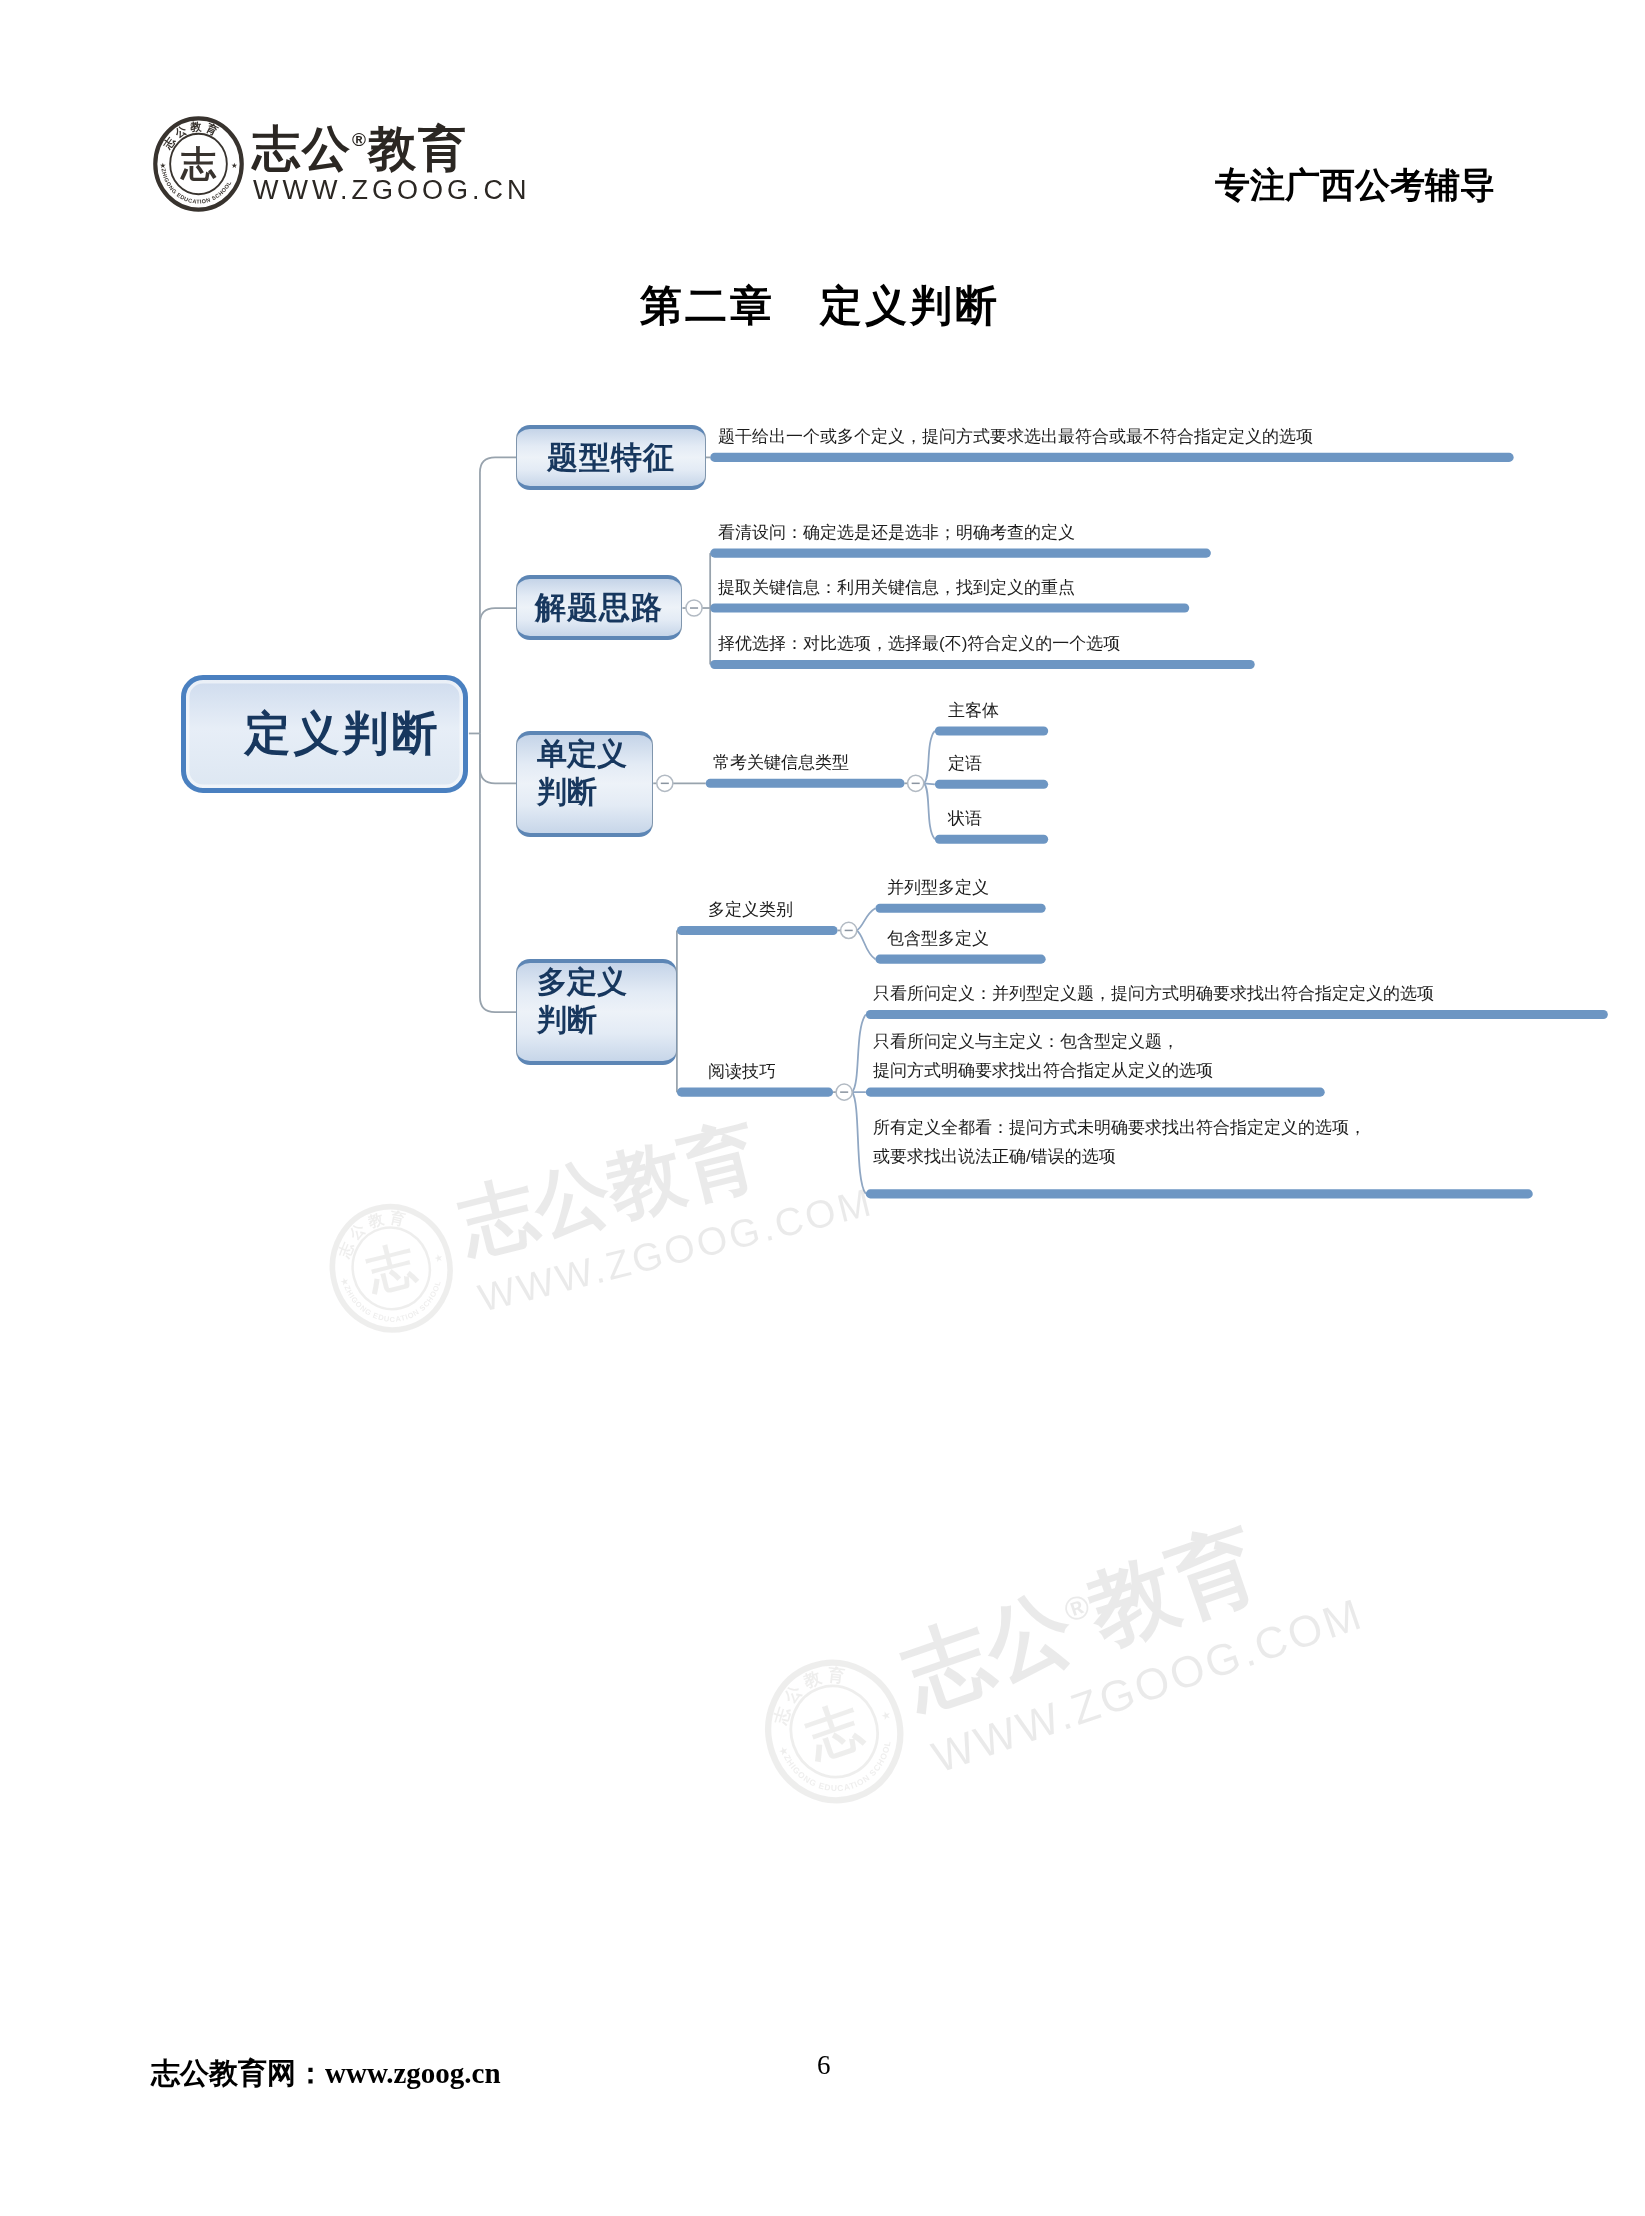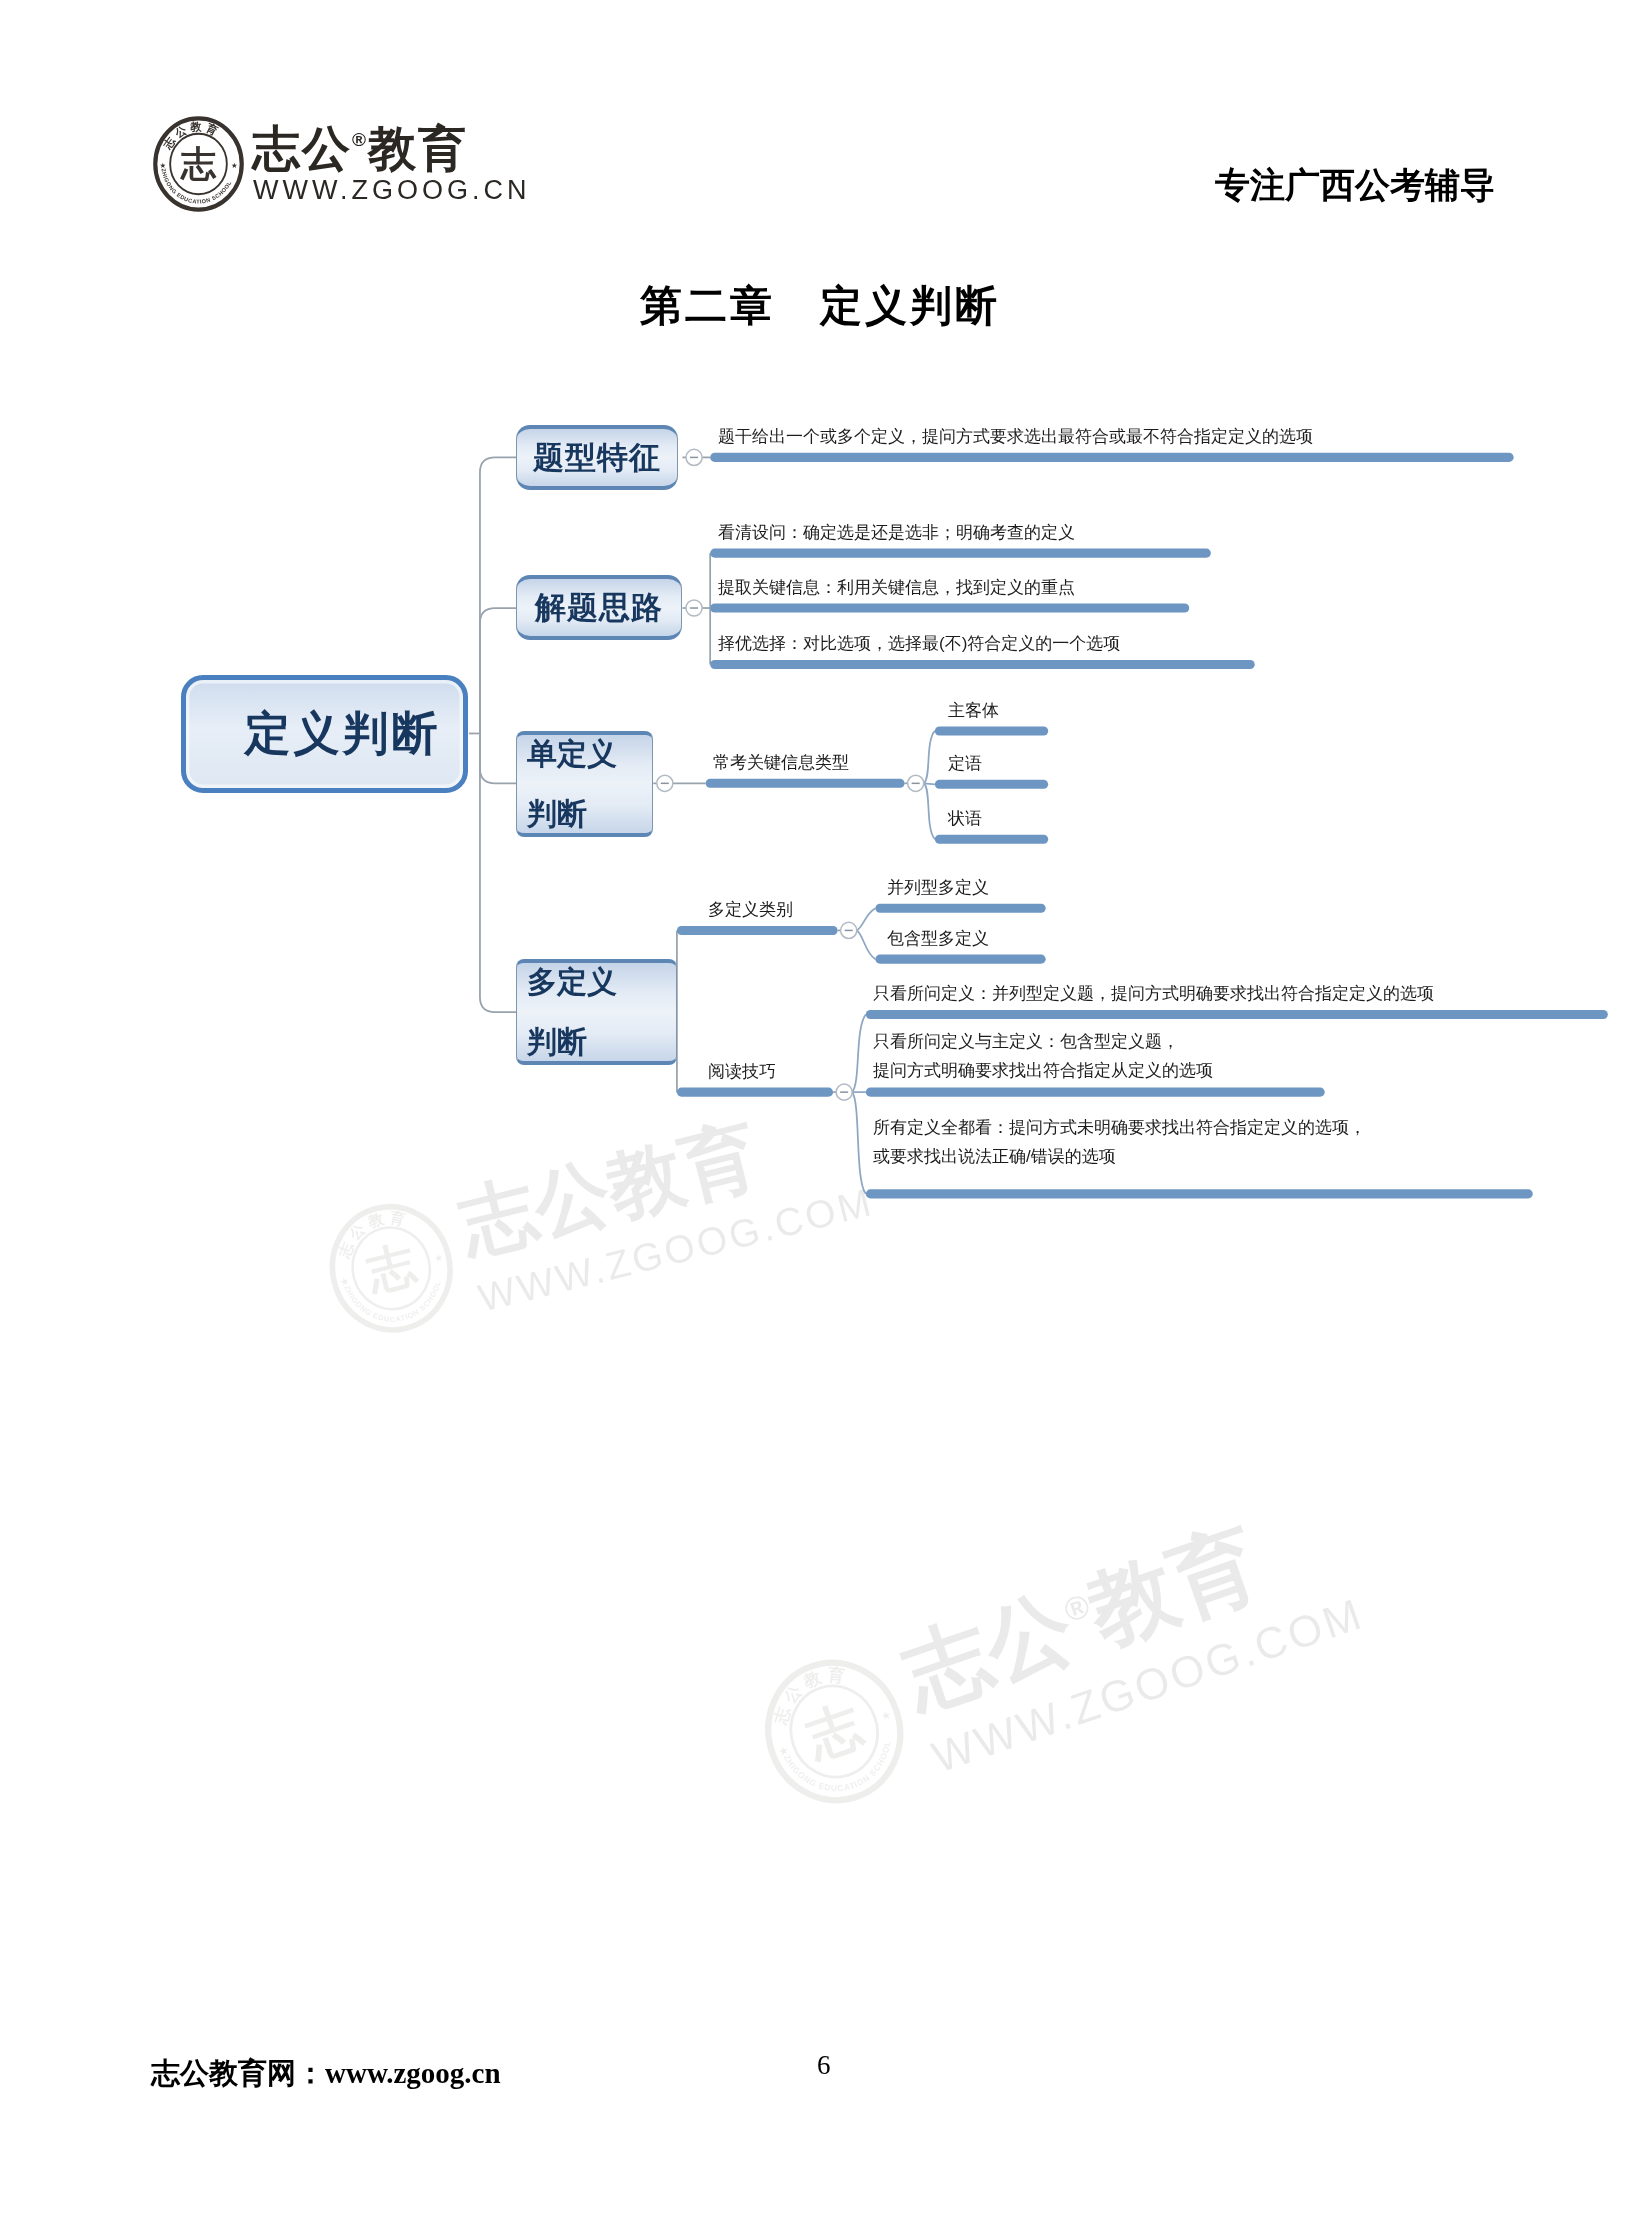--- a/index.html
+++ b/index.html
@@ -12,22 +12,22 @@
   .brand-url{font-size:27px;color:#2b2723;letter-spacing:4px;white-space:nowrap;}
   .tagline{font-size:35px;font-weight:700;color:#000;font-family:"Liberation Serif","DejaVu Serif",serif;white-space:nowrap;}
   
   .doc-title{font-size:42px;font-weight:700;color:#000;letter-spacing:3px;white-space:nowrap;}
   
   .mbox{position:absolute;box-sizing:border-box;border-radius:14px;
         background:linear-gradient(180deg,#c5d4e8 0%,#e3ebf5 30%,#edf2f8 50%,#e3ebf5 72%,#c7d6e9 100%);
         border:1.5px solid #8096ad;border-top:4.5px solid #5d86b5;border-bottom:4.5px solid #5d86b5;
         color:#17375e;font-weight:700;display:flex;align-items:center;justify-content:center;}
   .mbox.single{font-size:31px;letter-spacing:1px;}
-  .mbox.twoline{flex-direction:column;align-items:flex-start;justify-content:space-between;
-        padding-left:10px;font-size:30px;line-height:38px;border-radius:8px;}
+  .mbox.twoline{flex-direction:column;align-items:flex-start;justify-content:flex-start;
+        padding-left:20px;font-size:30px;line-height:38px;}
   .root-box{position:absolute;box-sizing:border-box;border:5.5px solid #4a80c0;border-radius:22px;
         background:linear-gradient(180deg,#cfdcee 0%,#e7eef7 45%,#dde7f2 100%);
         box-shadow:inset 0 0 0 3.5px rgba(255,255,255,.55);
         color:#17375e;font-weight:700;font-size:46px;letter-spacing:3px;
         display:flex;align-items:center;justify-content:center;padding-left:36px;}
   
   .leaf{position:absolute;font-size:17px;color:#1c1c1c;line-height:29px;white-space:nowrap;}
   
   .wm{position:absolute;opacity:0.08;color:#000;display:flex;align-items:center;gap:15px;}
   .wm .wm-brand{font-weight:900;white-space:nowrap;color:#000;}
@@ -151,21 +151,21 @@
       </g>
       <g>
         <circle cx="1675" cy="2168" r="16" fill="#fff" stroke="#b2bac3" stroke-width="3"></circle>
         <line x1="1667" y1="2168" x2="1683" y2="2168" stroke="#8a94a0" stroke-width="3"></line>
       </g>
     </g>
   </svg>
 
   <div class="root-box" style="left:181px;top:675px;width:287px;height:118px;">定义判断</div>
 
-  <div class="mbox single" style="left:516px;top:425px;width:162px;height:65px;">题型特征</div>
+  <div class="mbox single" style="left:516px;top:425px;width:190px;height:65px;">题型特征</div>
   <div class="mbox single" style="left:516px;top:575px;width:166px;height:65px;font-family:Liberation Serif, serif;">解题思路</div>
   <div class="mbox twoline" style="left:516px;top:731px;width:137px;height:106px;">
     <span>单定义</span>
     <span>判断</span>
   </div>
   <div class="mbox twoline" style="left:516px;top:959px;width:161px;height:106px;">
     <span>多定义</span>
     <span>判断</span>
   </div>
 

